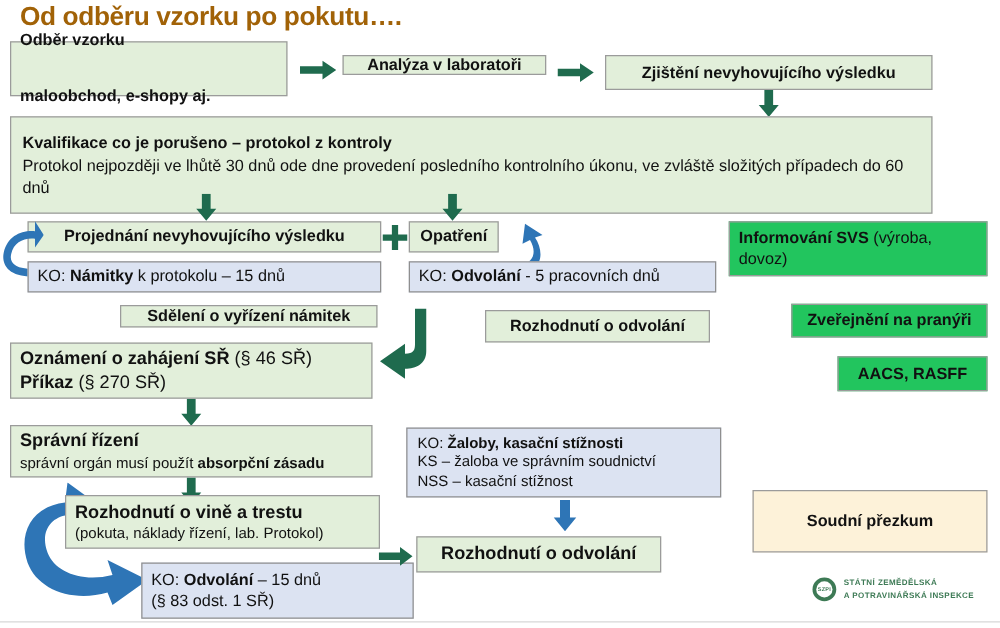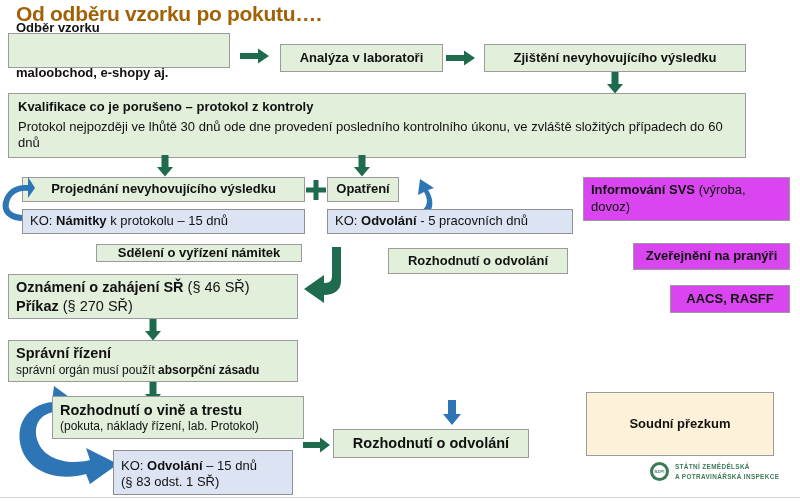--- a/index.html
+++ b/index.html
@@ -27,21 +27,21 @@
     box-sizing:border-box;
     border:1px solid #9a9a9a;
     display:flex;
     flex-direction:column;
     justify-content:center;
     padding:3px 7px;
     line-height:1.28;
   }
   .green{background:#e2efda;border-color:#9b9b9b;}
   .blue{background:#dce3f2;border-color:#8f8f8f;}
-  .peach{background:#d946ef;border-color:#9b9b9b;}
+  .peach{background:#22c55e;border-color:#9b9b9b;}
   .cream{background:#fdf2d9;border-color:#9b9b9b;}
 
   .b{font-weight:bold;}
   .t13{font-size:13px;}
   .t12{font-size:12px;}
   .t14{font-size:14.5px;}
   .nowrap{white-space:nowrap;}
   .center{text-align:center;align-items:center;}
   .line{display:block;}
 
@@ -87,46 +87,46 @@
     height:1px;
   }
 </style>
 </head>
 <body>
 
 <div id="stage">
 
   <div class="title" style="left:16px;top:2px;">Od odběru vzorku po pokutu….</div>
 
-  <div class="box green" style="left:8px;top:33px;width:222px;height:35px;gap:28px;">
+  <div class="box green" style="left:8px;top:33px;width:222px;height:44px;gap:28px;">
     <span class="b t13 line">Odběr vzorku</span>
     <span class="b t13 line">maloobchod, e-shopy aj.</span>
   </div>
 
   <svg class="arrow" style="left:240px;top:48px;" width="30" height="16" viewBox="0 0 30 16">
     <path d="M0 5 L18 5 L18 0.5 L29 8 L18 15.5 L18 11 L0 11 Z" fill="#1f6b4e"></path>
   </svg>
 
-  <div class="box green center" style="left:274px;top:44px;width:163px;height:28px;margin-left:6px;">
+  <div class="box green center" style="left:274px;top:44px;width:163px;height:16px;">
     <span class="b t13 nowrap">Analýza v laboratoři</span>
   </div>
 
   <svg class="arrow" style="left:446px;top:50px;" width="30" height="16" viewBox="0 0 30 16">
     <path d="M0 5 L18 5 L18 0.5 L29 8 L18 15.5 L18 11 L0 11 Z" fill="#1f6b4e"></path>
   </svg>
 
   <div class="box green center" style="left:484px;top:44px;width:262px;height:28px;">
     <span class="b t13 nowrap">Zjištění nevyhovujícího výsledku</span>
   </div>
 
   <svg class="arrow" style="left:606px;top:72px;" width="18" height="22" viewBox="0 0 18 22">
     <path d="M5.5 0 L12.5 0 L12.5 12 L17 12 L9 21.5 L1 12 L5.5 12 Z" fill="#1f6b4e"></path>
   </svg>
 
-  <div class="box green" style="left:8px;top:93px;width:738px;height:65px;padding:11px 9px;">
+  <div class="box green" style="left:8px;top:93px;width:738px;height:78px;padding:11px 9px;">
     <span class="b t13 line">Kvalifikace co je porušeno – protokol z kontroly</span>
     <span class="t13 line" style="margin-top:3px;">Protokol nejpozději ve lhůtě 30 dnů ode dne provedení posledního kontrolního úkonu, ve zvláště složitých případech do 60 dnů</span>
   </div>
 
   <svg class="arrow" style="left:156px;top:155px;" width="18" height="22" viewBox="0 0 18 22">
     <path d="M5.5 0 L12.5 0 L12.5 12 L17 12 L9 21.5 L1 12 L5.5 12 Z" fill="#1f6b4e"></path>
   </svg>
   <svg class="arrow" style="left:353px;top:155px;" width="18" height="22" viewBox="0 0 18 22">
     <path d="M5.5 0 L12.5 0 L12.5 12 L17 12 L9 21.5 L1 12 L5.5 12 Z" fill="#1f6b4e"></path>
   </svg>
@@ -191,25 +191,30 @@
 
   <svg class="arrow" style="left:8px;top:386px;" width="125" height="110" viewBox="0 0 125 110">
     <path d="M44 16 C 18 19, 6 40, 14 64 C 22 86, 50 96, 78 88 L82 98 L110 78 L78 62 L82 74 C 58 80, 36 72, 30 56 C 24 40, 32 28, 46 26 L46 36 L68 16 L46 0 Z" fill="#2e75b6"></path>
   </svg>
 
   <div class="box green" style="left:52px;top:396px;width:252px;height:43px;">
     <span class="b t14 line nowrap">Rozhodnutí o vině a trestu</span>
     <span class="t12 line nowrap">(pokuta, náklady řízení, lab. Protokol)</span>
   </div>
 
-  <div class="box blue" style="left:113px;top:450px;width:180px;height:45px;justify-content:flex-end;">
+  <div class="box blue" style="left:113px;top:450px;width:218px;height:45px;">
     <span class="t13 line nowrap"><span>KO: </span><b>Odvolání</b><span> – 15 dnů</span></span>
     <span class="t13 line nowrap">(§ 83 odst. 1 SŘ)</span>
   </div>
 
+  <div class="box blue" style="left:325px;top:342px;width:252px;height:56px;padding:4px 8px;">
+    <span class="t12 line nowrap"><span>KO: </span><b>Žaloby, kasační stížnosti</b></span>
+    <span class="t12 line nowrap">KS – žaloba ve správním soudnictví</span>
+    <span class="t12 line nowrap">NSS – kasační stížnost</span>
+  </div>
 
   <svg class="arrow" style="left:442px;top:400px;" width="20" height="26" viewBox="0 0 20 26">
     <path d="M6 0 L14 0 L14 14 L19 14 L10 25 L1 14 L6 14 Z" fill="#2e75b6"></path>
   </svg>
 
   <svg class="arrow" style="left:303px;top:437px;" width="28" height="16" viewBox="0 0 28 16">
     <path d="M0 5 L17 5 L17 0.5 L27 8 L17 15.5 L17 11 L0 11 Z" fill="#1f6b4e"></path>
   </svg>
 
   <div class="box green center" style="left:333px;top:429px;width:196px;height:29px;">
@@ -222,21 +227,21 @@
   </div>
 
   <div class="box peach center" style="left:633px;top:243px;width:157px;height:27px;">
     <span class="b t13 nowrap">Zveřejnění na pranýři</span>
   </div>
 
   <div class="box peach center" style="left:670px;top:285px;width:120px;height:28px;">
     <span class="b t13 nowrap">AACS, RASFF</span>
   </div>
 
-  <div class="box cream center" style="left:586px;top:392px;width:188px;height:64px;">
+  <div class="box cream center" style="left:602px;top:392px;width:188px;height:50px;">
     <span class="b t13 nowrap">Soudní přezkum</span>
   </div>
 
   <div class="logo" style="left:650px;top:462px;">
     <div class="logo-mark"></div>
     <div>
       <div class="logo-text">STÁTNÍ ZEMĚDĚLSKÁ</div>
       <div class="logo-text">A POTRAVINÁŘSKÁ INSPEKCE</div>
     </div>
   </div>

